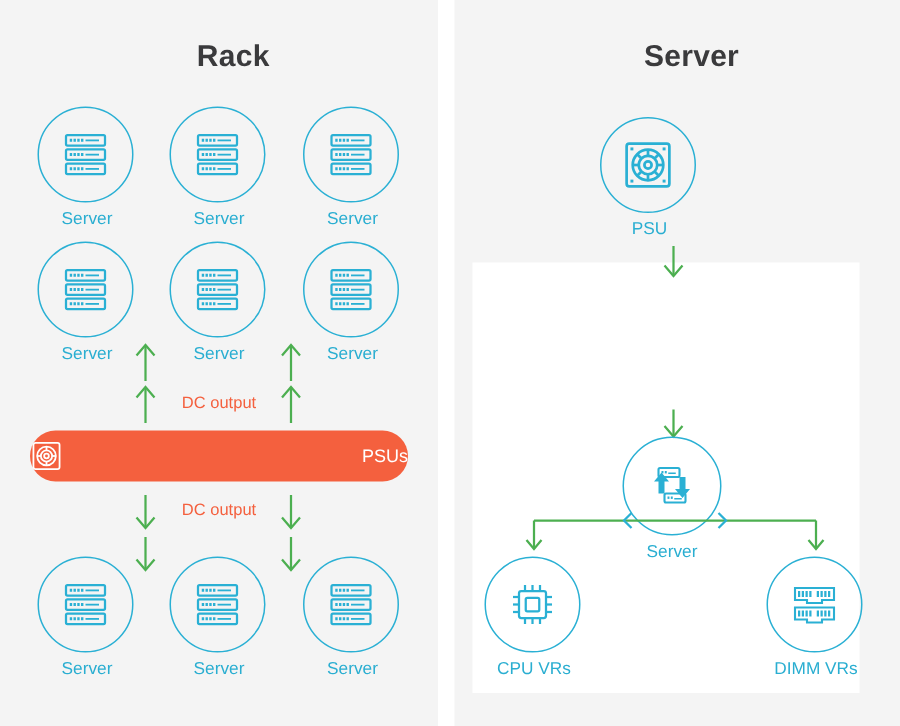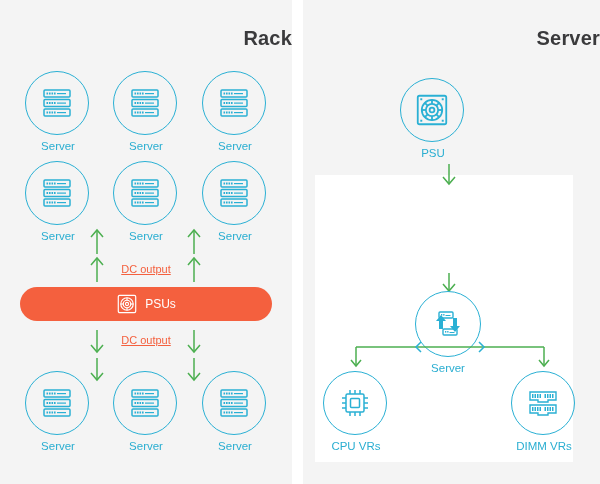--- a/index.html
+++ b/index.html
@@ -11,21 +11,21 @@
   }
   .stage{position:relative;width:600px;height:484px;}
 
   
   .panel{position:absolute;top:0;height:484px;background:#f4f4f4;}
   #rack-panel{left:0;width:292px;}
   #server-panel{left:303px;width:297px;}
 
   .panel-title{
     position:absolute;left:0;right:0;top:27px;
-    text-align:right;
+    text-align:center;
     font-size:20px;font-weight:bold;color:#3a3a3c;
     letter-spacing:.2px;
     padding-left:19px;
   }
 
   
   #server-card{
     position:absolute;left:12px;top:175px;width:258px;height:287px;
     background:#ffffff;
   }
@@ -43,32 +43,31 @@
   .caption{
     margin-top:5px;
     font-size:11.5px;color:#2aaed1;
     white-space:nowrap;
   }
 
   
   #psu-bar{
     position:absolute;left:20px;top:287px;width:252px;height:34px;
     background:#f4603e;border-radius:17px;
-    display:flex;align-items:center;justify-content:center;gap:7px;
+    display:flex;align-items:center;justify-content:space-between;gap:7px;
   }
   #psu-bar .psu-label{
     font-size:12px;color:#ffffff;font-weight:normal;
   }
 
   
   .arrow{position:absolute;}
   .dc-label{
     position:absolute;font-size:11px;color:#f4603e;white-space:nowrap;
     text-align:center;
-    text-decoration:underline;
   }
 
   svg{display:block;overflow:visible;}
 </style>
 </head>
 <body>
 
 <div class="stage">
 
   <div class="panel" id="rack-panel">

